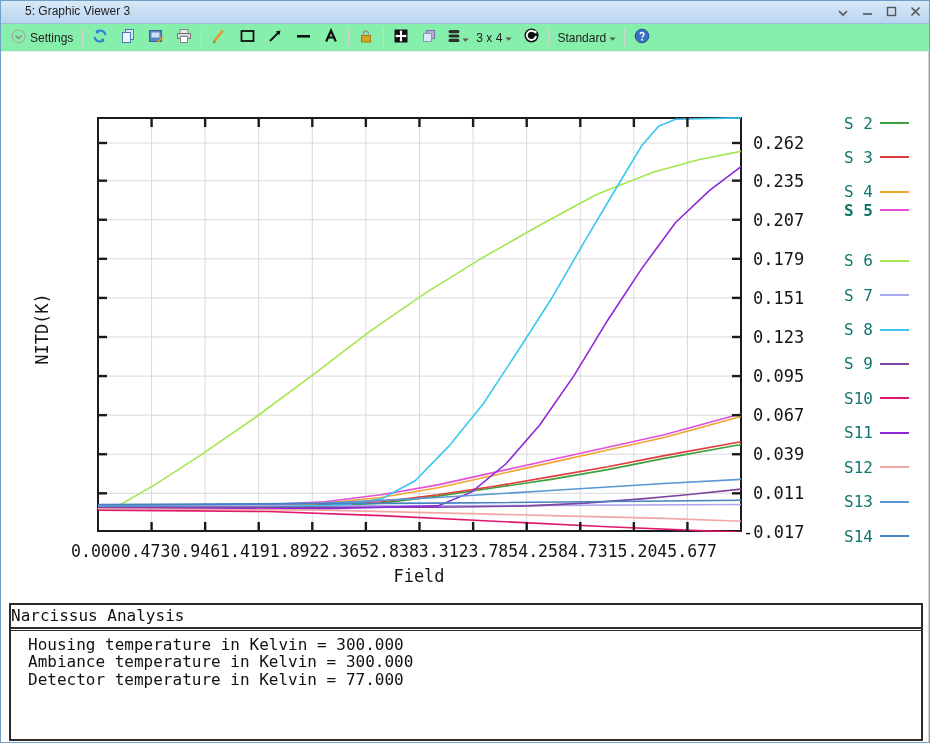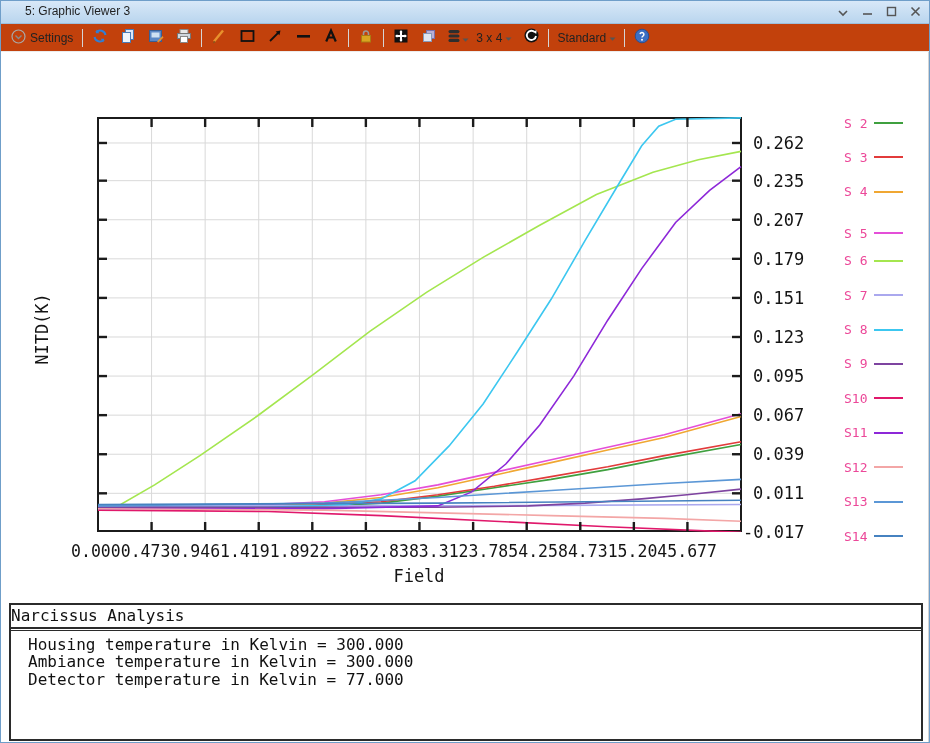--- a/index.html
+++ b/index.html
@@ -1,31 +1,31 @@
 <!DOCTYPE html>
 <html><head>
 <meta charset="utf-8">
 <style>
   html,body{margin:0;padding:0;background:#fff;}
   .window{position:relative;width:930px;height:743px;box-sizing:border-box;border:1px solid #6f9ec9;background:#fff;font-family:"Liberation Sans",sans-serif;overflow:hidden;}
   .titlebar{position:relative;height:22px;background:linear-gradient(#d8e8f8,#b9d5ee);border-bottom:1px solid #9dbfdd;}
   .titlebar-title{position:absolute;left:24px;top:0;line-height:21px;font-size:12px;color:#1f1f1f;}
   .win-controls{position:absolute;right:6px;top:0;height:22px;display:flex;align-items:center;gap:8px;}
   .win-btn{width:16px;height:16px;display:flex;align-items:center;justify-content:center;}
-  .toolbar{height:27px;display:flex;align-items:center;background:#c2410c;border-bottom:1px solid #ececec;padding-left:4px;}
+  .toolbar{height:27px;display:flex;align-items:center;background:#86efac;border-bottom:1px solid #ececec;padding-left:4px;}
   .tb-btn{height:22px;min-width:24px;display:flex;align-items:center;justify-content:center;padding:0 2px;}
   .tb-settings{display:flex;align-items:center;gap:4px;padding:0 6px;font-size:12px;color:#222;}
   .tb-sep{width:1px;height:18px;background:#d5d5d5;margin:0 3px;}
   .tb-dd{display:flex;align-items:center;gap:3px;padding:0 5px;font-size:12px;color:#222;}
   .canvas{position:relative;width:100%;height:694px;background:#fff;border-right:1px solid #d4d4d4;box-sizing:border-box;}
   #chart-svg{position:absolute;left:0;top:0;}
   .mono17{font-family:"DejaVu Sans Mono",monospace;font-size:17px;fill:#141414;}
   #legend{position:absolute;left:843px;top:0;width:84px;height:560px;}
   .legend-item{position:absolute;left:0;height:16px;display:flex;align-items:center;gap:7px;}
-  .legend-label{font-family:"DejaVu Sans Mono",monospace;font-size:13px;color:#ec4899;white-space:pre;}
+  .legend-label{font-family:"DejaVu Sans Mono",monospace;font-size:16px;color:#0f766e;white-space:pre;}
   .legend-swatch{display:inline-block;width:29px;height:2px;}
   .panel{position:absolute;left:8px;top:551px;width:914px;height:138px;box-sizing:border-box;border:2px solid #2b2b2b;background:#fff;font-family:"DejaVu Sans Mono",monospace;}
   .panel-header{height:22px;line-height:22px;text-align:left;font-size:16px;color:#111;border-bottom:2px solid #2b2b2b;}
   .panel-body{border-top:1px solid #2b2b2b;margin-top:1px;padding:5px 16px 0 17px;font-size:16px;line-height:17.4px;color:#111;}
 </style>
 </head>
 <body>
 
 <div class="window">
 
@@ -288,21 +288,21 @@
           <span class="legend-swatch" style="background: rgb(63, 160, 63);"></span>
         </div>
         <div class="legend-item" style="top: 97.42px;">
           <span class="legend-label">S 3</span>
           <span class="legend-swatch" style="background: rgb(226, 59, 59);"></span>
         </div>
         <div class="legend-item" style="top: 131.84px;">
           <span class="legend-label">S 4</span>
           <span class="legend-swatch" style="background: rgb(240, 167, 50);"></span>
         </div>
-        <div class="legend-item" style="top: 173px;">
+        <div class="legend-item" style="top: 150px; font-weight: bold;">
           <span class="legend-label">S 5</span>
           <span class="legend-swatch" style="background: rgb(228, 79, 216);"></span>
         </div>
         <div class="legend-item" style="top: 200.68px;">
           <span class="legend-label">S 6</span>
           <span class="legend-swatch" style="background: rgb(164, 230, 79);"></span>
         </div>
         <div class="legend-item" style="top: 235.1px;">
           <span class="legend-label">S 7</span>
           <span class="legend-swatch" style="background: rgb(170, 168, 238);"></span>

